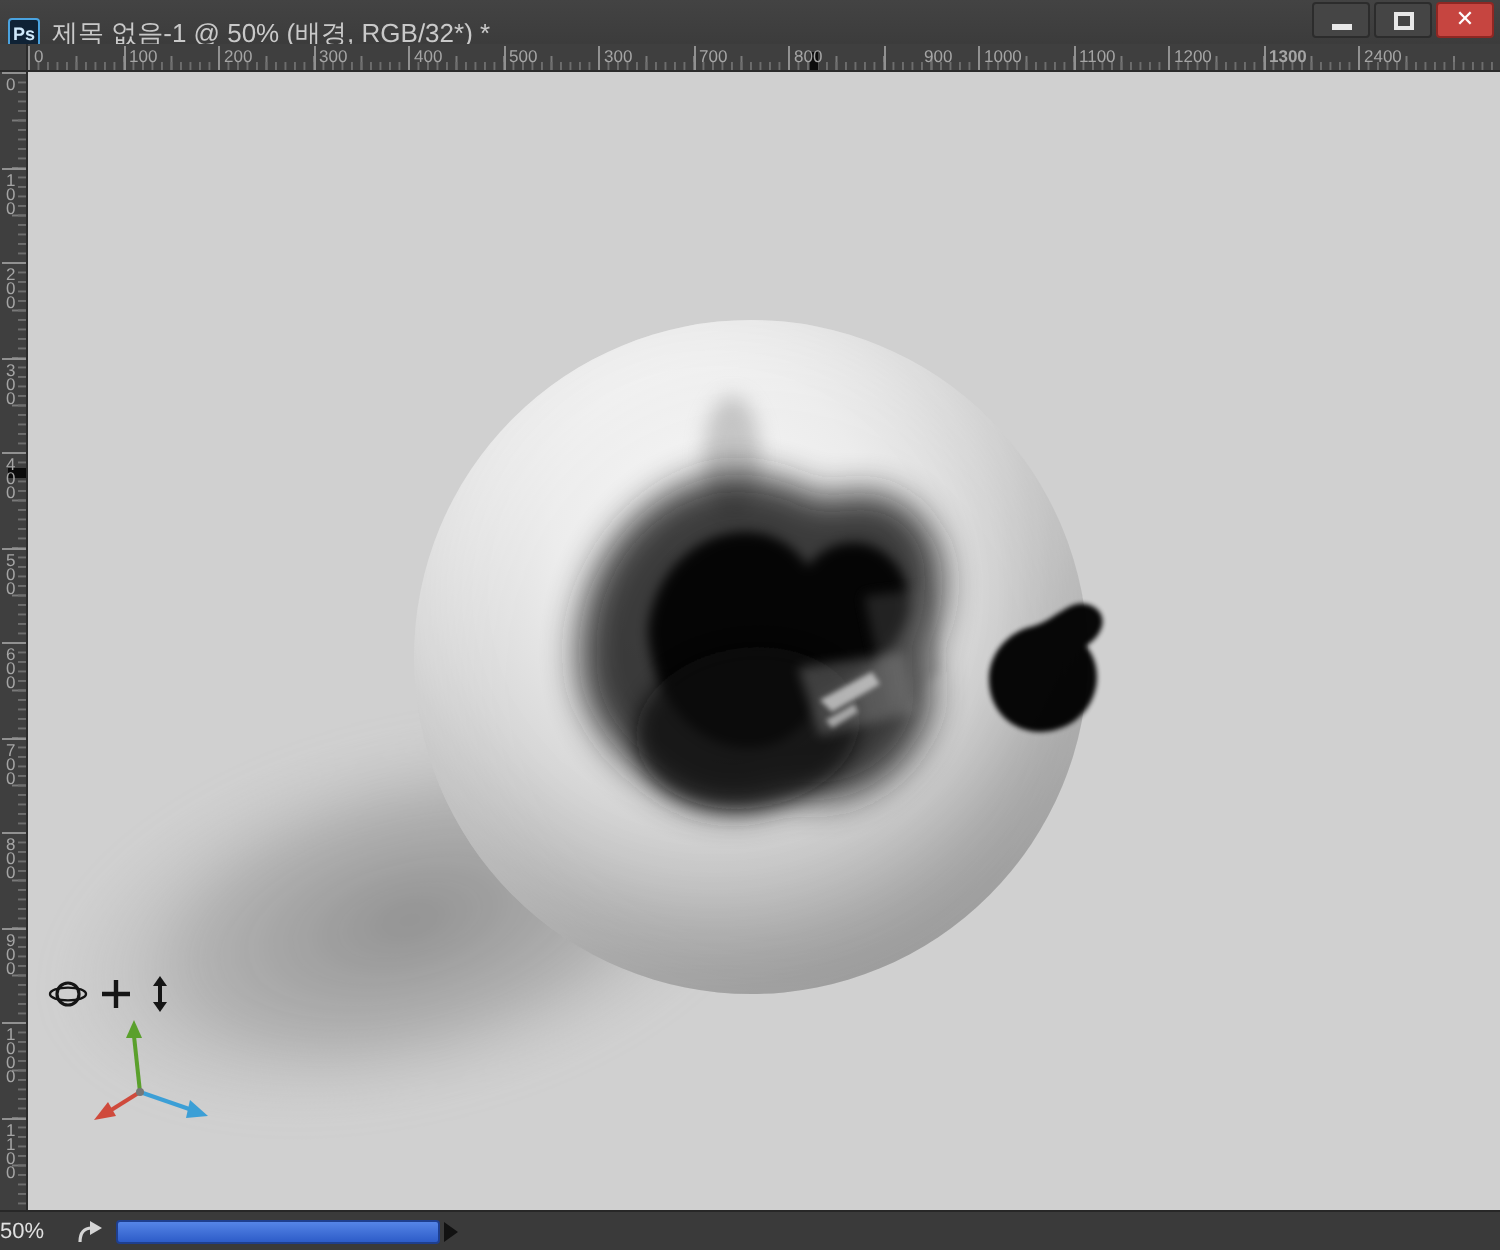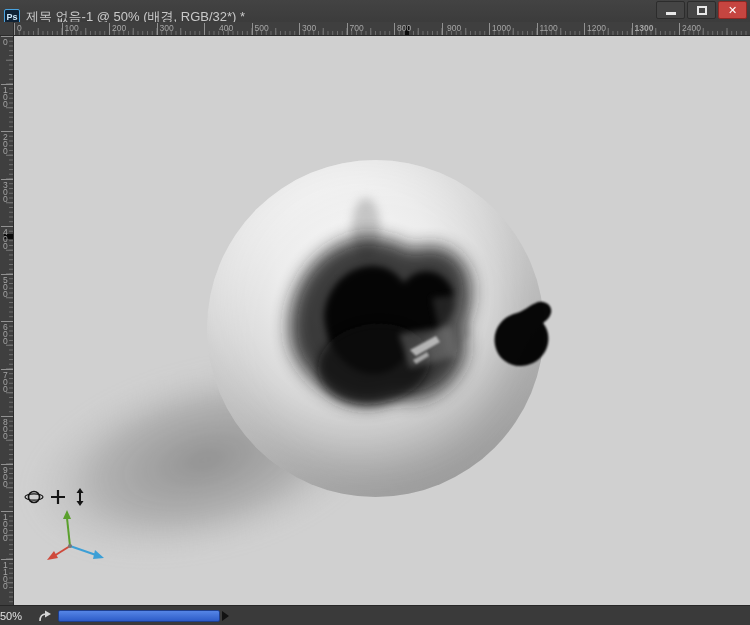--- a/index.html
+++ b/index.html
@@ -125,31 +125,31 @@
     <div class="marker-h" style="left:391px;"></div>
   <div class="htick" style="left: 0px;"></div>
       <span class="hlab" style="left: 3px;">0</span>
       <div class="htick" style="left: 47.5px;"></div>
       <span class="hlab" style="left: 50.5px;">100</span>
       <div class="htick" style="left: 95px;"></div>
       <span class="hlab" style="left: 98px;">200</span>
       <div class="htick" style="left: 142.5px;"></div>
       <span class="hlab" style="left: 145.5px;">300</span>
       <div class="htick" style="left: 190px;"></div>
-      <span class="hlab" style="left: 205px;">400</span>
+      <span class="hlab" style="left: 193px;">400</span>
       <div class="htick" style="left: 237.5px;"></div>
       <span class="hlab" style="left: 240.5px; text-align: center;">500</span>
       <div class="htick" style="left: 285px;"></div>
       <span class="hlab" style="left: 288px;">300</span>
       <div class="htick" style="left: 332.5px;"></div>
       <span class="hlab" style="left: 335.5px;">700</span>
       <div class="htick" style="left: 380px;"></div>
       <span class="hlab" style="left: 383px;">800</span>
       <div class="htick" style="left: 427.5px;"></div>
-      <span class="hlab" style="left: 433px;">900</span>
+      <span class="hlab" style="left: 448px;">900</span>
       <div class="htick" style="left: 475px;"></div>
       <span class="hlab" style="left: 478px;">1000</span>
       <div class="htick" style="left: 522.5px;"></div>
       <span class="hlab" style="left: 525.5px;">1100</span>
       <div class="htick" style="left: 570px;"></div>
       <span class="hlab" style="left: 573px;">1200</span>
       <div class="htick" style="left: 617.5px;"></div>
       <span class="hlab" style="left: 620.5px; font-weight: bold;">1300</span>
       <div class="htick" style="left: 665px;"></div>
       <span class="hlab" style="left: 668px;">2400</span>

